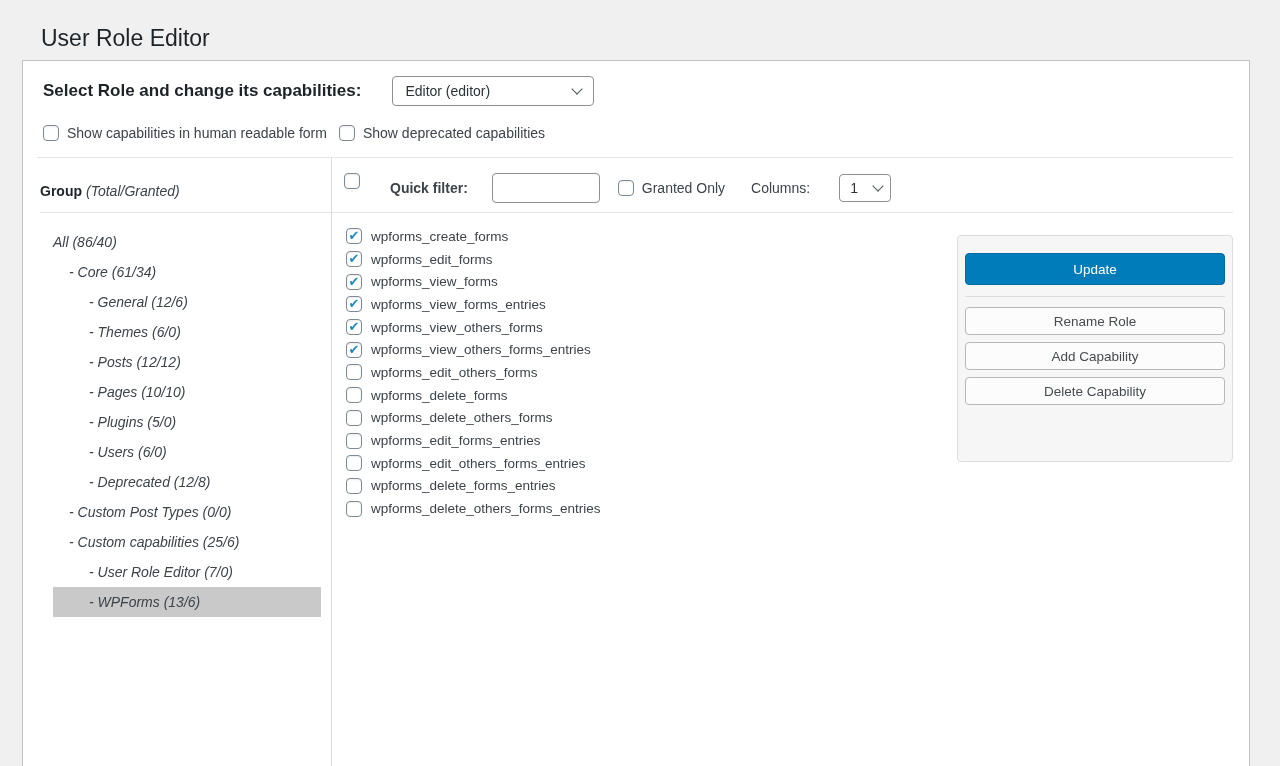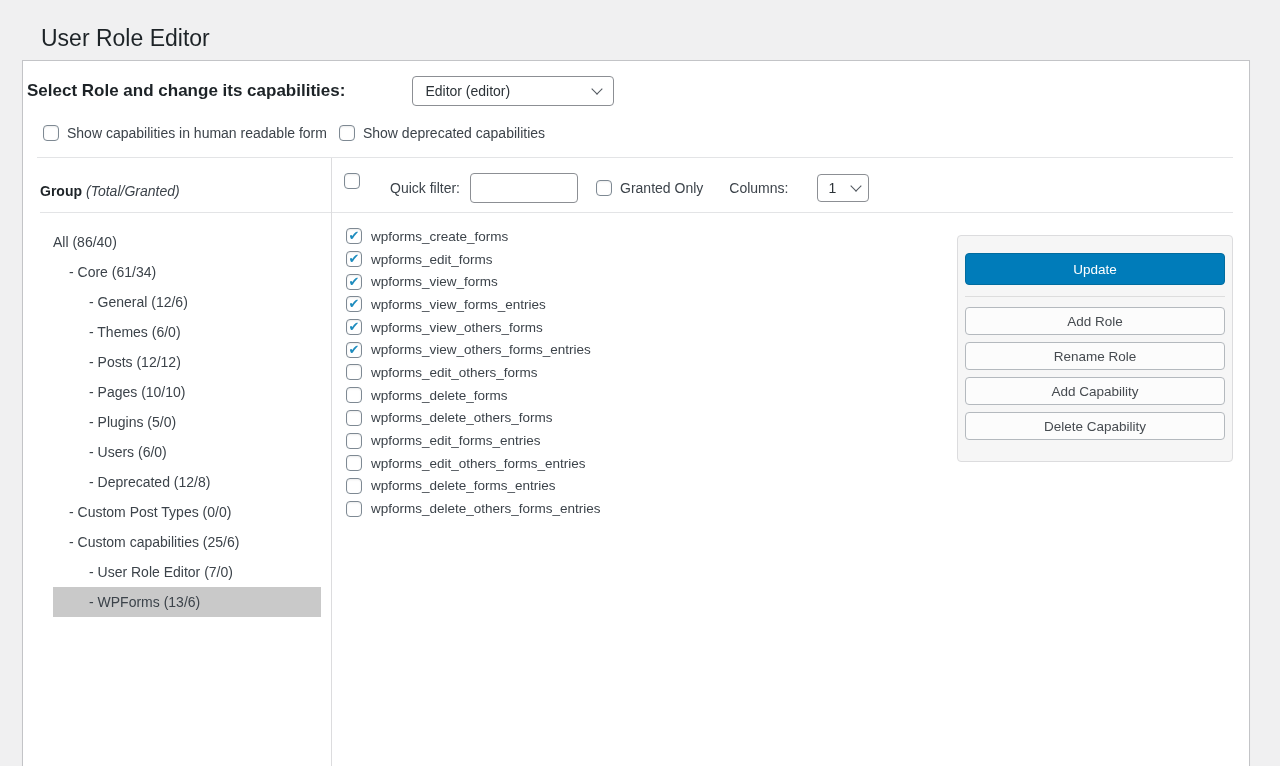--- a/index.html
+++ b/index.html
@@ -14,21 +14,21 @@
     position:absolute; left:41px; top:24px; margin:0;
     font-size:23px; font-weight:400; color:#1d2327; line-height:28px;
   }
   .main-box {
     position:absolute; left:22px; top:60px; width:1228px; height:716px;
     background:#fff; border:1px solid #c3c4c7; box-sizing:border-box;
     box-shadow:0 1px 1px rgba(0,0,0,.04);
     display:flex; flex-direction:column;
   }
   
-  .role-row { display:flex; align-items:center; padding:15px 16px 0 4px; height:30px;gap:36px; }
+  .role-row { display:flex; align-items:center; padding:15px 16px 0 20px; height:30px; }
   .role-label { font-size:17px; font-weight:700; color:#1d2327; margin-right:8px; white-space:nowrap; }
   .select {
     display:flex; align-items:center; justify-content:space-between;
     border:1px solid #8c8f94; border-radius:4px; background:#fff;
     font-size:14px; color:#2c3338; box-sizing:border-box; cursor:pointer;margin-left:23px;
   }
   .role-select { width:202px; height:30px; padding:0 12px 0 12px; }
   .chev {
     display:inline-block; width:7px; height:7px;
     border-right:1.8px solid #50575e; border-bottom:1.8px solid #50575e;
@@ -51,32 +51,32 @@
   
   .columns { flex:1; display:flex; min-height:0; }
   .left-col { width:309px; flex:0 0 309px; border-right:1px solid #dcdcde; box-sizing:border-box; }
   .right-col { flex:1; min-width:0; }
   .panel-header { height:55px; box-sizing:border-box; border-bottom:1px solid #e3e4e6; }
   .left-header { margin-left:17px; padding-top:25px; font-size:14px; color:#3c434a; }
   .left-header .bold { font-weight:700; color:#1d2327; }
   .left-header .suffix { margin-left:4px;font-style:italic; }
   .right-header { margin-right:16px; display:flex; align-items:center; padding:6px 0 0 12px; }
   
-  .tree { padding:14px 0 0 30px; }
+  .tree { padding:14px 0 0 30px;font-style:italic; }
   .tree-item {
     width:268px; height:30px; box-sizing:border-box; display:flex; align-items:center;
     font-size:14px; color:#3c434a; cursor:pointer; white-space:nowrap;
   }
   .tree-item.level-1 { padding-left:16px; }
   .tree-item.level-2 { padding-left:36px; }
   .tree-item.selected { background:#c9c9c9; }
   
   .raise { transform:translateY(-7px); }
   .filter-select-all { margin-right:30px; }
-  .qf-label { font-size:14px; color:#3c434a; margin-right:10px; white-space:nowrap; }
+  .qf-label { font-size:14px; color:#3c434a; margin-right:24px; white-space:nowrap;font-weight:bold; }
   .qf-input {
     width:108px; height:30px; box-sizing:border-box; margin-right:18px;
     border:1px solid #8c8f94; border-radius:4px; padding:0 8px; font-size:14px;
     font-family:inherit; color:#2c3338; outline:none; background:#fff;
   }
   .granted-cb { margin-right:8px; }
   .granted-label { font-size:14px; color:#3c434a; margin-right:26px; white-space:nowrap; }
   .columns-label { font-size:14px; color:#3c434a; margin-right:6px; white-space:nowrap; }
   .columns-select { width:52px; height:28px; padding:0 8px 0 10px; }
   
@@ -284,19 +284,18 @@
             <span class="cap-label">wpforms_delete_others_forms_entries</span>
           </div>
         </div>
     </div>
 
   </div>
 
   <div class="actions-panel">
     <button class="btn primary">Update</button>
     <div class="panel-divider"></div>
-    <button class="btn">Add Role</button>
     <button class="btn">Rename Role</button>
     <button class="btn">Add Capability</button>
     <button class="btn">Delete Capability</button>
   </div>
 
 </div>
 
 </body></html>

